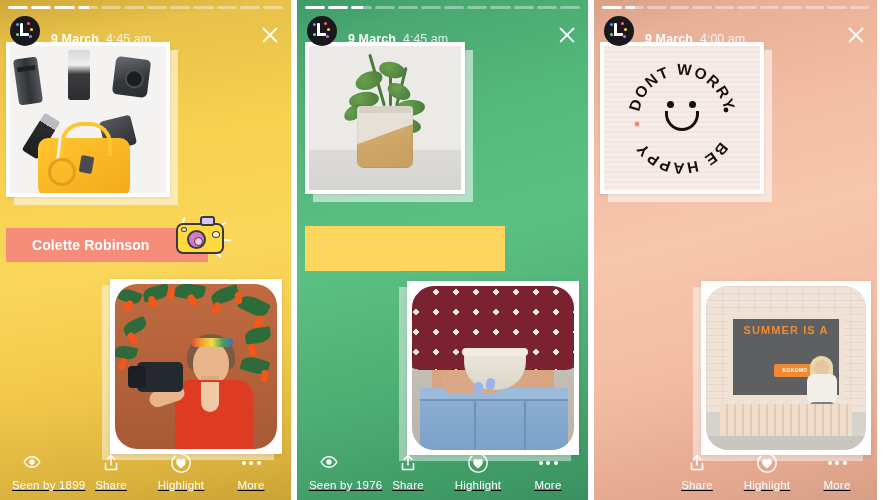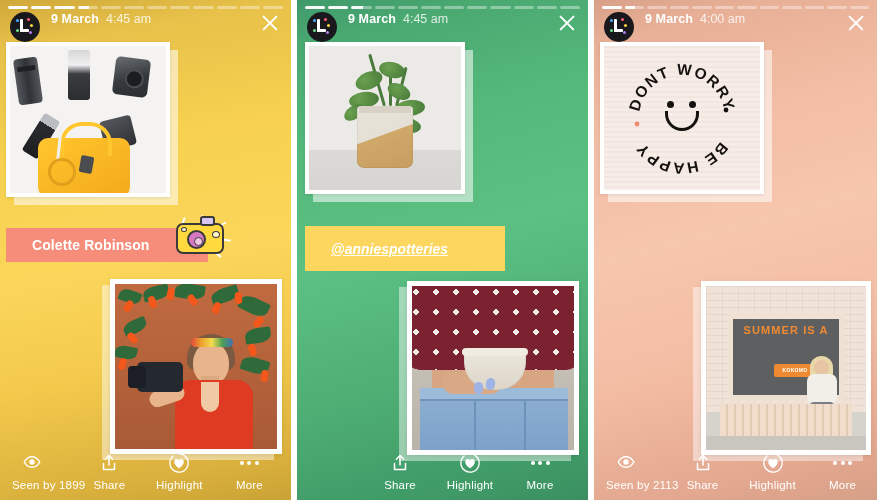--- a/index.html
+++ b/index.html
@@ -39,21 +39,21 @@
     z-index: 40;
   }
   .seg { flex: 1 1 0; height: 3px; border-radius: 2px; background: rgba(255,255,255,0.38); }
   .seg.done { background: rgba(255,255,255,0.95); }
   .seg.part { background: linear-gradient(to right, rgba(255,255,255,0.95) 55%, rgba(255,255,255,0.38) 55%); }
 
   
   .header {
     position: absolute; top: 12px; left: 10px; right: 10px;
     height: 34px;
-    display: flex; align-items: flex-start;
+    display: flex; align-items: flex-end;
     z-index: 40;
   }
   .avatar {
     width: 30px; height: 30px; border-radius: 50%;
     background: #19191d;
     position: relative; flex: 0 0 auto;
     overflow: hidden;
   }
   .avatar .mark {
     position: absolute; left: 10px; top: 7px;
@@ -198,21 +198,21 @@
   
   .photo-bot {
     position: absolute;
     left: 110px; top: 279px;
     width: 172px; height: 175px;
     background: #ffffff;
     padding: 5px;
     z-index: 20;
     box-shadow: 0 1px 4px rgba(0,0,0,0.10);
   }
-  .photo-bot .inner { width:100%; height:100%; overflow:hidden; position:relative; }
+  .photo-bot .inner { width:100%; height:100%; overflow:hidden; position:relative;border-radius:22px; }
   .photo-bot-shadow {
     position:absolute; left:102px; top:285px; width:172px; height:175px;
     background: rgba(255,255,255,0.45); z-index:19;
   }
   .story.c2 .photo-bot { left: 110px; top: 281px; width: 172px; height: 174px; }
   .story.c2 .photo-bot-shadow { left: 102px; top: 287px; width: 172px; height: 174px; }
   .story.c3 .photo-bot { left: 107px; top: 281px; width: 170px; height: 174px; }
   .story.c3 .photo-bot-shadow { left: 99px; top: 287px; width: 170px; height: 174px; }
 
   
@@ -260,25 +260,26 @@
   .bench { position:absolute; left:14px; top:118px; right:14px; height:34px; background: repeating-linear-gradient(90deg,#f0ddcb 0 6px,#e2cbb5 6px 8px); border-radius:2px; }
   .ground { position:absolute; left:0; right:0; top:150px; bottom:0; background:#c9c5bf; }
   .s-woman-head { position:absolute; left:108px; top:74px; width:15px; height:16px; border-radius:50%; background:#e7c4a3; }
   .s-woman-hair { position:absolute; left:104px; top:70px; width:23px; height:26px; border-radius:12px 12px 9px 9px; background:#e8d7a8; }
   .s-woman-top { position:absolute; left:101px; top:88px; width:30px; height:30px; border-radius:7px; background:#f2efe9; }
   .s-woman-leg { position:absolute; left:104px; top:116px; width:24px; height:28px; background:#7b7f84; border-radius:4px; }
   .s-shoe { position:absolute; width:12px; height:6px; border-radius:3px; background:#e4663a; }
 
   
   .actionbar {
-    position: absolute; left: 0; right: 10px; bottom: 0;
+    position: absolute; left: 0; right: 2px; bottom: 0;
     height: 54px;
     z-index: 45;
     display: flex; align-items: flex-start;
     padding: 6px 10px 0 12px;
+    text-decoration: underline;
   }
   .seen { display:flex; flex-direction:column; align-items:flex-start; width: 130px; }
   .eye-icon { width: 20px; height: 20px; margin-left: 10px; position: relative; }
   .eye-icon svg { width:20px; height:20px; display:block; }
   .seen-lbl { margin-top: 7px; color:#ffffff; font-size: 11.5px; letter-spacing:.2px; white-space:nowrap; }
 
   .acts { margin-left:auto; display:flex; align-items:flex-start; gap: 22px; padding-right: 4px; }
   .act { display:flex; flex-direction:column; align-items:center; width: 48px; cursor:pointer; }
   .act-ico { height: 22px; display:flex; align-items:center; justify-content:center; }
   .act-lbl { margin-top: 5px; color:#ffffff; font-size: 11.5px; letter-spacing:.2px; }
@@ -487,21 +488,20 @@
           <div class="leaf" style="left:86px; top:54px; width:30px; height:16px; transform:rotate(-6deg);"></div>
           <div class="leaf" style="left:52px; top:62px; width:26px; height:15px; transform:rotate(18deg);"></div>
           <div class="leaf" style="left:84px; top:72px; width:28px; height:15px; transform:rotate(8deg);"></div>
           <div class="leaf" style="left:34px; top:60px; width:22px; height:13px; transform:rotate(-34deg);"></div>
           <div class="pot"></div>
         </div>
       </div>
     </div>
 
     <div class="banner">
-      <div class="bhandle">@anniespotteries</div>
     </div>
 
     <div class="photo-bot-shadow"></div>
     <div class="photo-bot">
       <div class="inner">
         <div class="scene-bowl">
           <div class="polka"></div>
           <div class="skin-mid"></div>
           <div class="jeans">
             <div class="jeans-wb"></div>
@@ -510,20 +510,29 @@
           </div>
           <div class="hand2"></div>
           <div class="bowl"></div>
           <div class="nail" style="left:74px; top:92px; transform:rotate(10deg);"></div>
           <div class="nail" style="left:62px; top:96px; transform:rotate(4deg);"></div>
         </div>
       </div>
     </div>
 
     <div class="actionbar">
+      <div class="seen">
+        <span class="eye-icon">
+          <svg viewBox="0 0 24 24">
+              <path d="M2.6 12c2.4-4.2 5.7-6.3 9.4-6.3s7 2.1 9.4 6.3c-2.4 4.2-5.7 6.3-9.4 6.3S5 16.2 2.6 12z" fill="none" stroke="#ffffff" stroke-width="1.7"></path>
+              <circle cx="12" cy="12" r="3.2" fill="#ffffff"></circle>
+            </svg>
+        </span>
+        <span class="seen-lbl">Seen by 1976</span>
+      </div>
       <div class="acts">
         <div class="act">
           <span class="act-ico">
             <svg width="20" height="21" viewBox="0 0 24 25">
                 <path d="M12 3.2v11" stroke="#fff" stroke-width="1.8" fill="none" stroke-linecap="round"></path>
                 <path d="M7.6 7.4 12 3 16.4 7.4" stroke="#fff" stroke-width="1.8" fill="none" stroke-linecap="round" stroke-linejoin="round"></path>
                 <path d="M5.4 12.4v7.4h13.2v-7.4" stroke="#fff" stroke-width="1.8" fill="none" stroke-linecap="round" stroke-linejoin="round"></path>
               </svg>
           </span>
           <span class="act-lbl">Share</span>
@@ -629,29 +638,20 @@
           <div class="s-woman-leg"></div>
           <div class="s-shoe" style="left:104px; top:142px;"></div>
           <div class="s-shoe" style="left:116px; top:144px;"></div>
           <div class="bench"></div>
           <div class="ground"></div>
         </div>
       </div>
     </div>
 
     <div class="actionbar">
-      <div class="seen">
-        <span class="eye-icon">
-          <svg viewBox="0 0 24 24">
-              <path d="M2.6 12c2.4-4.2 5.7-6.3 9.4-6.3s7 2.1 9.4 6.3c-2.4 4.2-5.7 6.3-9.4 6.3S5 16.2 2.6 12z" fill="none" stroke="#ffffff" stroke-width="1.7"></path>
-              <circle cx="12" cy="12" r="3.2" fill="#ffffff"></circle>
-            </svg>
-        </span>
-        <span class="seen-lbl">Seen by 2113</span>
-      </div>
       <div class="acts">
         <div class="act">
           <span class="act-ico">
             <svg width="20" height="21" viewBox="0 0 24 25">
                 <path d="M12 3.2v11" stroke="#fff" stroke-width="1.8" fill="none" stroke-linecap="round"></path>
                 <path d="M7.6 7.4 12 3 16.4 7.4" stroke="#fff" stroke-width="1.8" fill="none" stroke-linecap="round" stroke-linejoin="round"></path>
                 <path d="M5.4 12.4v7.4h13.2v-7.4" stroke="#fff" stroke-width="1.8" fill="none" stroke-linecap="round" stroke-linejoin="round"></path>
               </svg>
           </span>
           <span class="act-lbl">Share</span>

